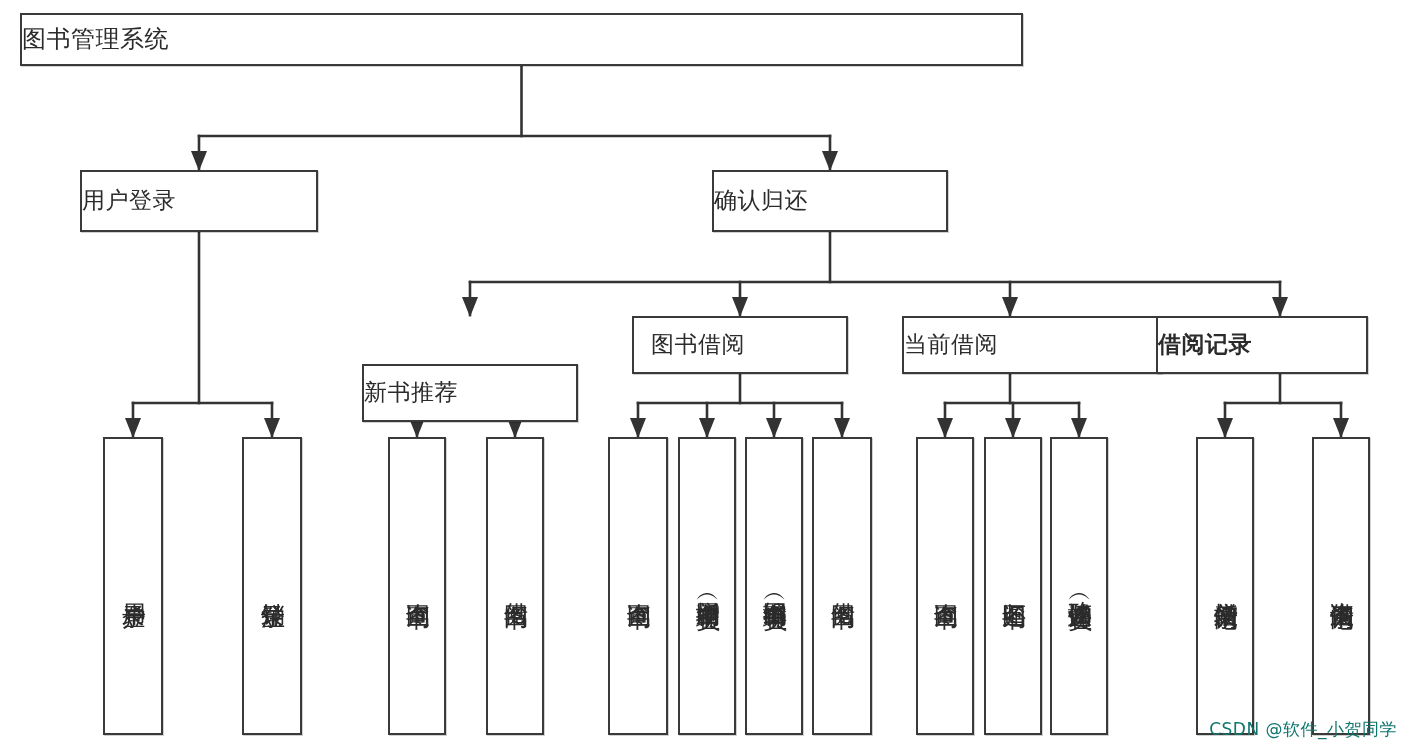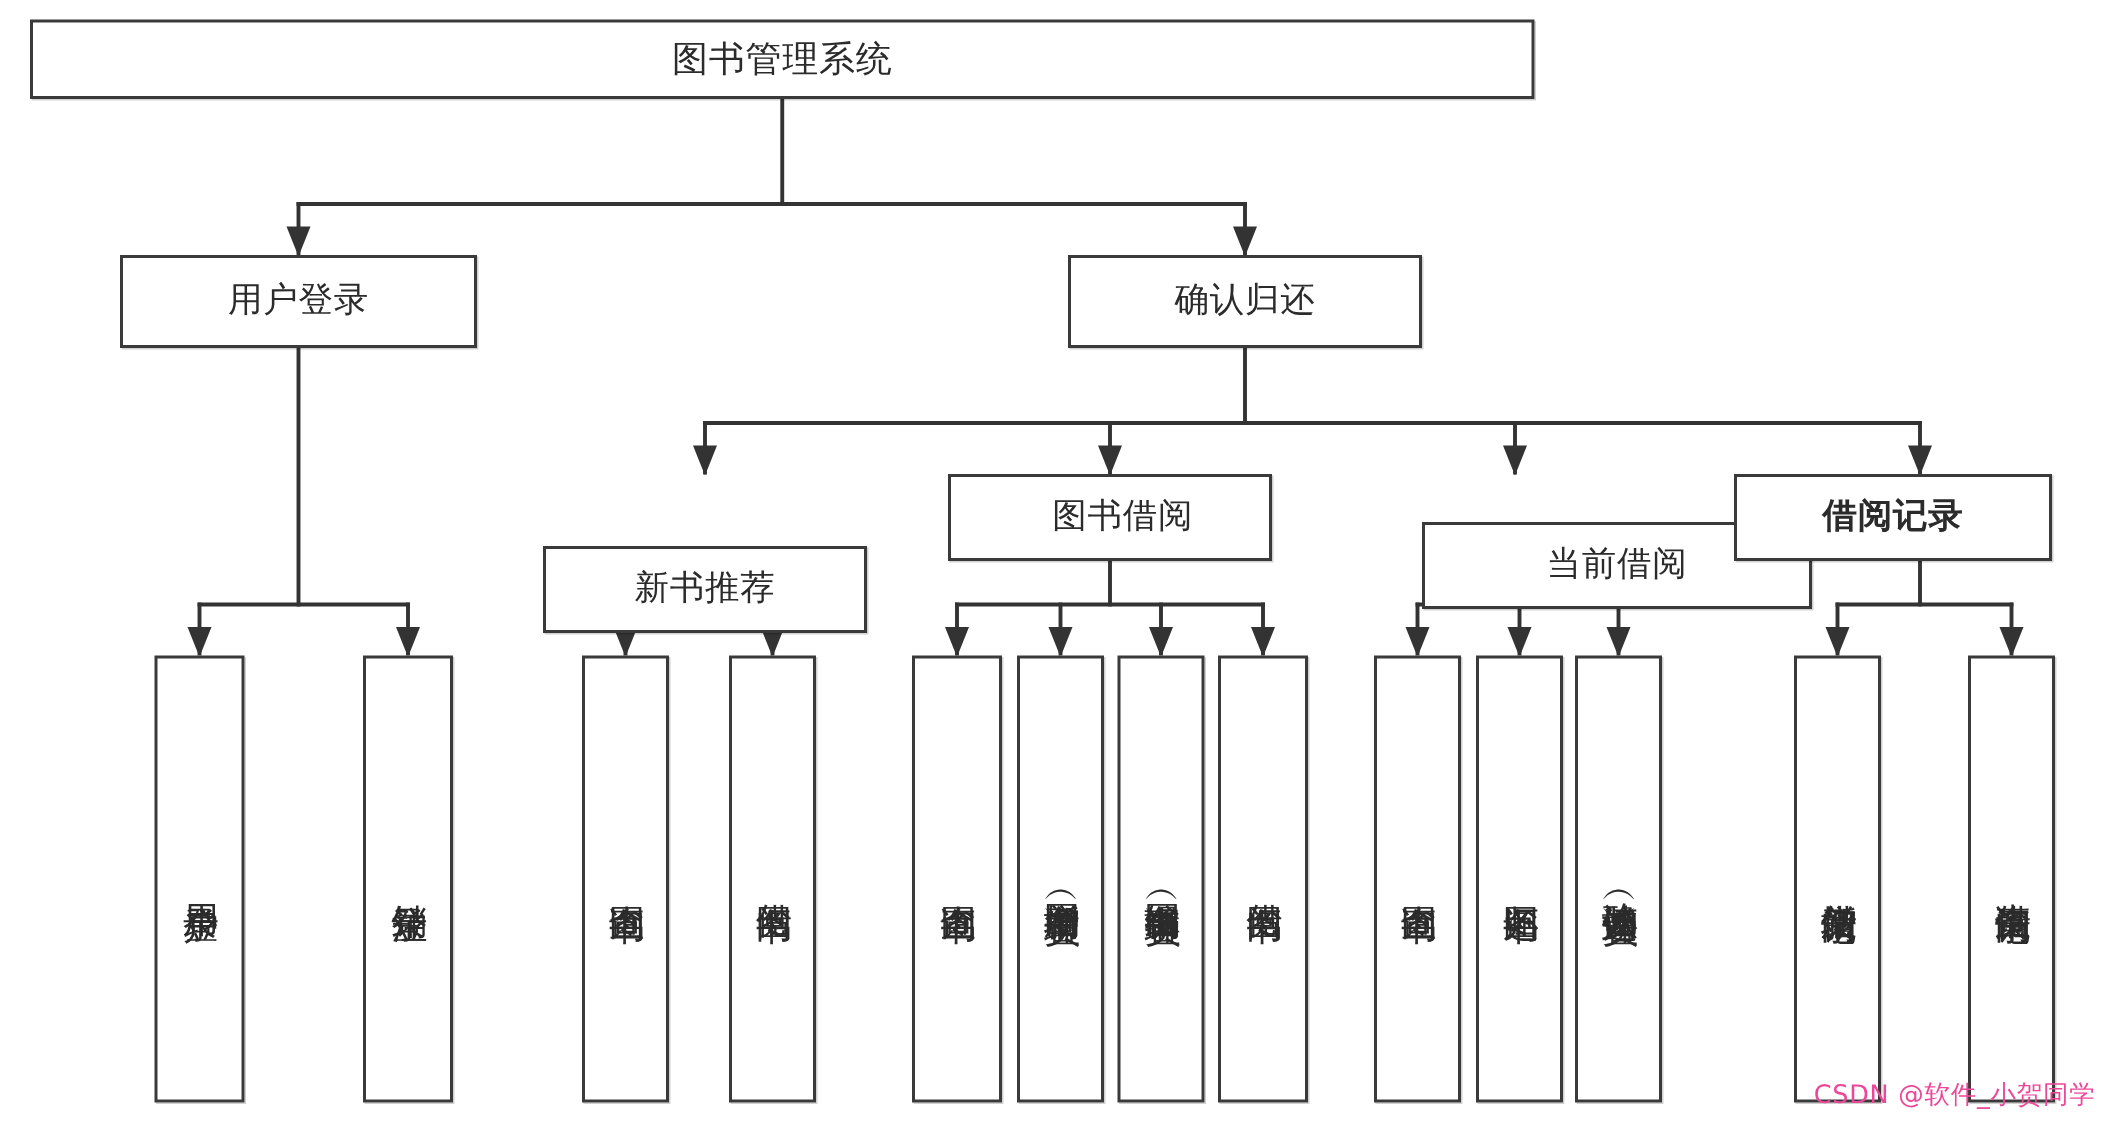--- a/index.html
+++ b/index.html
@@ -26,21 +26,21 @@
     height: 747px;
   }
   .node {
     position: absolute;
     box-sizing: border-box;
     background: #ffffff;
     border: 2.5px solid #3a3a3a;
     box-shadow: 1px 1px 0 rgba(0,0,0,0.18);
     display: flex;
     align-items: center;
-    justify-content: center;
+    justify-content: flex-start;
     color: #2b2b2b;
   }
   .node .label {
     display: block;
     text-align: center;
     line-height: 1.18;
     white-space: nowrap;
   }
   .node.horiz .label {
     font-size: 23px;
@@ -59,21 +59,21 @@
     font-size: 24px;
     line-height: 1.08;
     letter-spacing: 1px;
     white-space: nowrap;
   }
   .watermark {
     position: absolute;
     right: 8px;
     bottom: 6px;
     font-size: 17px;
-    color: #ec4899;
+    color: #0f766e;
     letter-spacing: 0.5px;
     user-select: none;
     white-space: nowrap;
   }
 </style>
 </head>
 <body>
 
 <div id="canvas">
   <svg id="edges" viewBox="0 0 1405 747">
@@ -139,21 +139,21 @@
       </div>
       <div class="node horiz" style="left: 712px; top: 170px; width: 236px; height: 62px;">
         <span class="label">确认归还</span>
       </div>
       <div class="node horiz" style="left: 362px; top: 316px; width: 216px; height: 58px; margin-top: 48px;">
         <span class="label">新书推荐</span>
       </div>
       <div class="node horiz" style="left: 632px; top: 316px; width: 216px; height: 58px; padding-left: 17px;">
         <span class="label">图书借阅</span>
       </div>
-      <div class="node horiz" style="left: 948px; top: 316px; width: 260px; height: 58px; margin-top: 32px;">
+      <div class="node horiz" style="left: 902px; top: 316px; width: 260px; height: 58px;">
         <span class="label">当前借阅</span>
       </div>
       <div class="node horiz" style="left: 1156px; top: 316px; width: 212px; height: 58px; font-weight: bold;">
         <span class="label">借阅记录</span>
       </div>
       <div class="node vert" style="left: 103px; top: 437px; width: 60px; height: 298px;">
         <span class="label">用户登录</span>
       </div>
       <div class="node vert" style="left: 242px; top: 437px; width: 60px; height: 298px;">
         <span class="label">注销登录</span>

